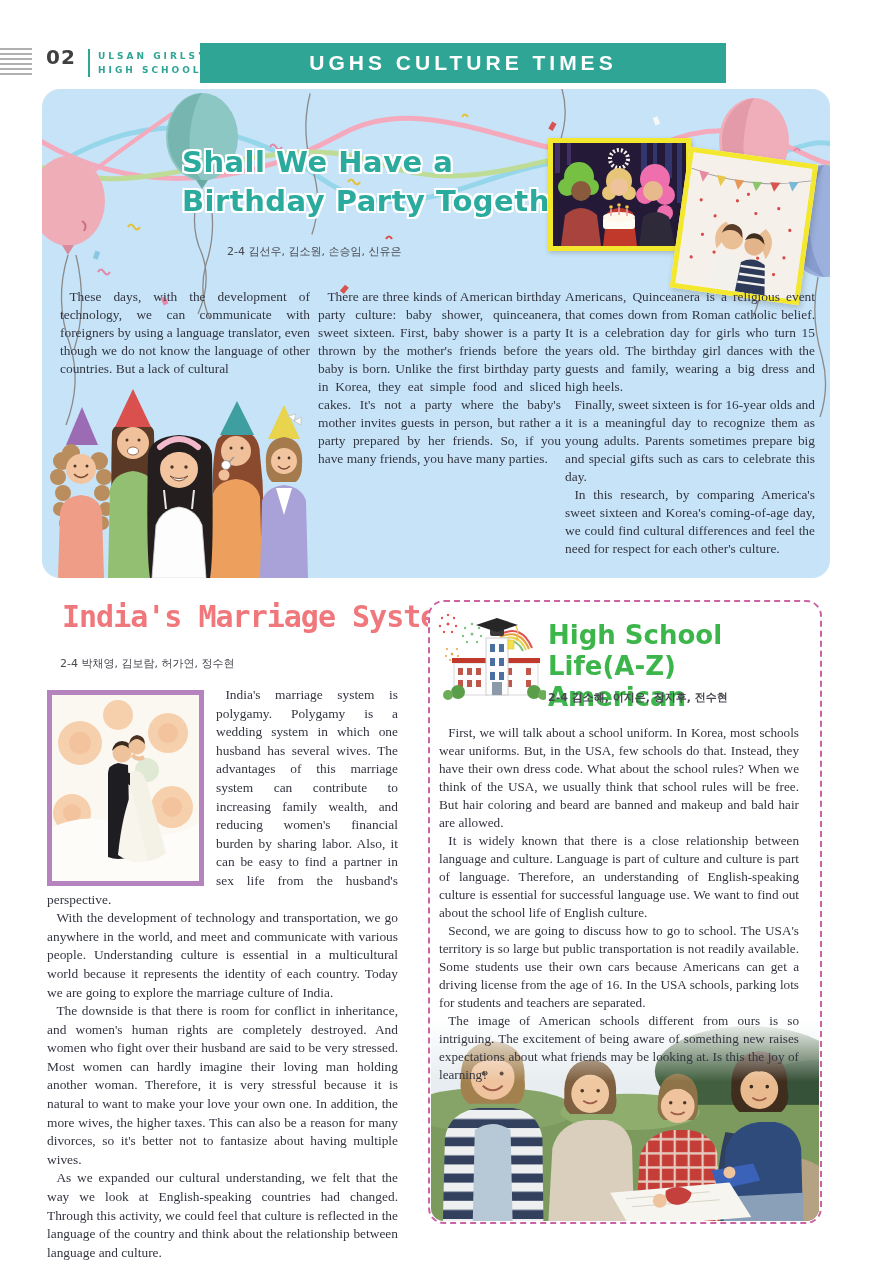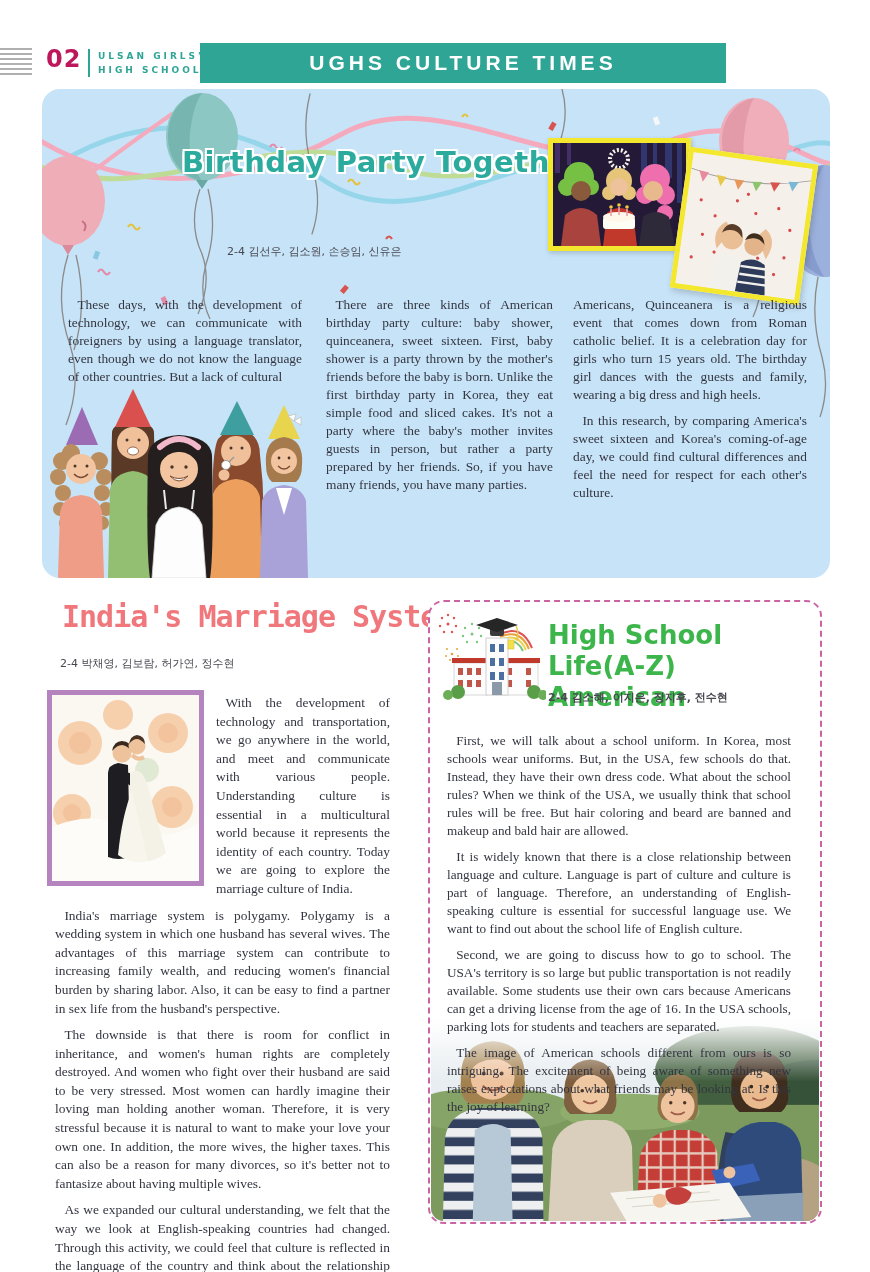--- a/index.html
+++ b/index.html
@@ -3,40 +3,40 @@
 <meta charset="utf-8">
 <style>
   html,body { margin:0; padding:0; background:#e9e9e9; }
   .page { position:relative; width:870px; height:1272px; background:#ffffff; margin:0 auto;
           font-family:"Liberation Serif","DejaVu Serif",serif; overflow:hidden; }
 
   
   .hdr-lines { position:absolute; left:0; top:48px; width:32px; }
   .hdr-lines div { height:2px; background:#b0b0b0; margin-bottom:3px; }
   .page-num { position:absolute; left:46px; top:45px; font-family:"DejaVu Sans","Liberation Sans",sans-serif;
-              font-weight:bold; font-size:24px; color:#be185d; letter-spacing:1px; }
+              font-weight:bold; font-size:20px; color:#404040; letter-spacing:1px; }
   .school-name { position:absolute; left:88px; top:49px; font-family:"DejaVu Sans","Liberation Sans",sans-serif;
                  font-size:9px; font-weight:bold; letter-spacing:3px; color:#2fa596; line-height:14px;
                  border-left:2px solid #2fa596; padding-left:8px; }
   .masthead { position:absolute; left:200px; top:43px; width:526px; height:40px; background:#2fa596;
               color:#ffffff; text-align:center; line-height:40px; font-family:"Liberation Sans","DejaVu Sans",sans-serif;
               font-weight:bold; font-size:21px; letter-spacing:4px; }
 
   
   .blue-box { position:absolute; left:42px; top:89px; width:788px; height:489px; background:#c7e3f7;
               border-radius:18px; overflow:hidden; }
   .decor-svg { position:absolute; left:0; top:0; width:788px; height:489px; pointer-events:none; }
   .a1-title { position:absolute; left:140px; top:54px; font-family:"DejaVu Sans","Liberation Sans",sans-serif;
               font-weight:bold; color:#2baa9e; font-size:29px; line-height:39px; letter-spacing:0.5px;
               text-shadow:-2px -2px 0 #fff, 2px -2px 0 #fff, -2px 2px 0 #fff, 2px 2px 0 #fff,
                           0 -2px 0 #fff, 0 2px 0 #fff, -2px 0 0 #fff, 2px 0 0 #fff; }
   .a1-title span { display:block; }
   .byline { font-family:"DejaVu Sans","Liberation Sans",sans-serif; font-size:11px; color:#47474f; text-align:left; }
   .a1-byline { position:absolute; left:185px; top:155px; width:313px; }
-  .body p { margin:8px; text-align:justify; }
+  .body p { margin:0; text-align:justify; }
   p.ind { text-indent:0.7em; }
   .a1-col { position:absolute; top:199px; font-size:13.4px; line-height:18px; color:#333540; }
   .col1 { left:18px;  width:250px; }
   .col2 { left:276px; width:243px; }
   .col3 { left:523px; width:250px; }
   .photo1 { position:absolute; left:506px; top:49px; width:133px; height:103px; border:5px solid #f3e82e;
             background:#241a38; box-shadow:1px 2px 5px rgba(0,0,0,0.18); }
   .photo2 { position:absolute; left:637px; top:66px; width:120px; height:132px; border:5px solid #f3e82e;
             background:#f6f1ea; transform:rotate(8deg); box-shadow:2px 3px 6px rgba(0,0,0,0.18); }
   .girls  { position:absolute; left:2px; bottom:0; width:270px; height:193px; }
@@ -141,20 +141,21 @@
       <g>
         <ellipse cx="26" cy="112" rx="37" ry="45" fill="#efadb8"></ellipse>
         <path d="M40,132 q6,4 2,10" stroke="#c96f84" stroke-width="2" fill="none"></path>
         <polygon points="20,156 32,156 26,166" fill="#d98a9b"></polygon>
         <path d="M26,166 q-14,45 2,90 q12,38 -4,80" stroke="#8a8a8a" stroke-width="1.3" fill="none"></path>
         <path d="M34,166 q12,50 -2,95" stroke="#8a8a8a" stroke-width="1.3" fill="none"></path>
       </g>
     </svg>
 
     <div class="a1-title">
+      <span>Shall We Have a</span>
       <span>Birthday Party Together?</span>
     </div>
     <div class="byline a1-byline">2-4 김선우, 김소원, 손승임, 신유은</div>
 
     <div class="photo1">
       <svg viewBox="0 0 133 103" width="133" height="103">
         <rect width="133" height="103" fill="#241a38"></rect>
         <g opacity="0.35" fill="#4a6fd4">
           <rect x="88" y="0" width="6" height="40"></rect>
             <rect x="100" y="0" width="4" height="55"></rect>
@@ -253,20 +254,21 @@
     </div>
 
     <div class="body a1-col col1">
       <p class="ind">These days, with the development of technology, we can communicate with foreigners by using a language translator, even though we do not know the language of other countries. But a lack of cultural</p>
     </div>
     <div class="body a1-col col2">
       <p class="ind">There are three kinds of American birthday party culture: baby shower, quinceanera, sweet sixteen. First, baby shower is a party thrown by the mother's friends before the baby is born. Unlike the first birthday party in Korea, they eat simple food and sliced cakes. It's not a party where the baby's mother invites guests in person, but rather a party prepared by her friends. So, if you have many friends, you have many parties.</p>
     </div>
     <div class="body a1-col col3">
       <p>Americans, Quinceanera is a religious event that comes down from Roman catholic belief. It is a celebration day for girls who turn 15 years old. The birthday girl dances with the guests and family, wearing a big dress and high heels.</p>
+      <p class="ind">Finally, sweet sixteen is for 16-year olds and it is a meaningful day to recognize them as young adults. Parents sometimes prepare big and special gifts such as cars to celebrate this day.</p>
       <p class="ind">In this research, by comparing America's sweet sixteen and Korea's coming-of-age day, we could find cultural differences and feel the need for respect for each other's culture.</p>
     </div>
 
     <svg class="girls" viewBox="0 0 270 193">
 
       <g>
         <polygon points="38,22 22,60 54,60" fill="#9b6bb3"></polygon>
         <g fill="#b98d5e">
           <circle cx="18" cy="76" r="9"></circle>
             <circle cx="27" cy="68" r="9"></circle>
@@ -374,22 +376,22 @@
         </g>
         <g>
           <path d="M78,78 Q90,70 96,92 L114,158 Q96,172 78,162 Z" fill="#f4f1e6"></path>
           <path d="M80,96 Q70,120 66,160 Q80,170 96,166 Z" fill="#f8f5ec"></path>
           <circle cx="85" cy="51" r="8.5" fill="#eec39c"></circle>
           <path d="M77,49 Q78,41 85,40 Q93,41 93,49 Q88,44 85,44 Q81,44 77,49 Z" fill="#4a3322"></path>
           <path d="M80,60 q6,6 12,2" stroke="#eec39c" stroke-width="4" fill="none"></path>
         </g>
       </svg>
     </div>
+    <p class="ind">India's marriage system is polygamy. Polygamy is a wedding system in which one husband has several wives. The advantages of this marriage system can contribute to increasing family wealth, and reducing women's financial burden by sharing labor. Also, it can be easy to find a partner in sex life from the husband's perspective.</p>
     <p class="ind">With the development of technology and transportation, we go anywhere in the world, and meet and communicate with various people. Understanding culture is essential in a multicultural world because it represents the identity of each country. Today we are going to explore the marriage culture of India.</p>
-    <p class="ind">India's marriage system is polygamy. Polygamy is a wedding system in which one husband has several wives. The advantages of this marriage system can contribute to increasing family wealth, and reducing women's financial burden by sharing labor. Also, it can be easy to find a partner in sex life from the husband's perspective.</p>
     <p class="ind">The downside is that there is room for conflict in inheritance, and women's human rights are completely destroyed. And women who fight over their husband are said to be very stressed. Most women can hardly imagine their loving man holding another woman. Therefore, it is very stressful because it is natural to want to make your love your own one. In addition, the more wives, the higher taxes. This can also be a reason for many divorces, so it's better not to fantasize about having multiple wives.</p>
     <p class="ind">As we expanded our cultural understanding, we felt that the way we look at English-speaking countries had changed. Through this activity, we could feel that culture is reflected in the language of the country and think about the relationship between language and culture.</p>
   </div>
 
   <div class="a3-box">
 
     <svg class="a3-illu" viewBox="0 0 112 94">
 
       <g>
         <g fill="#e05252">

